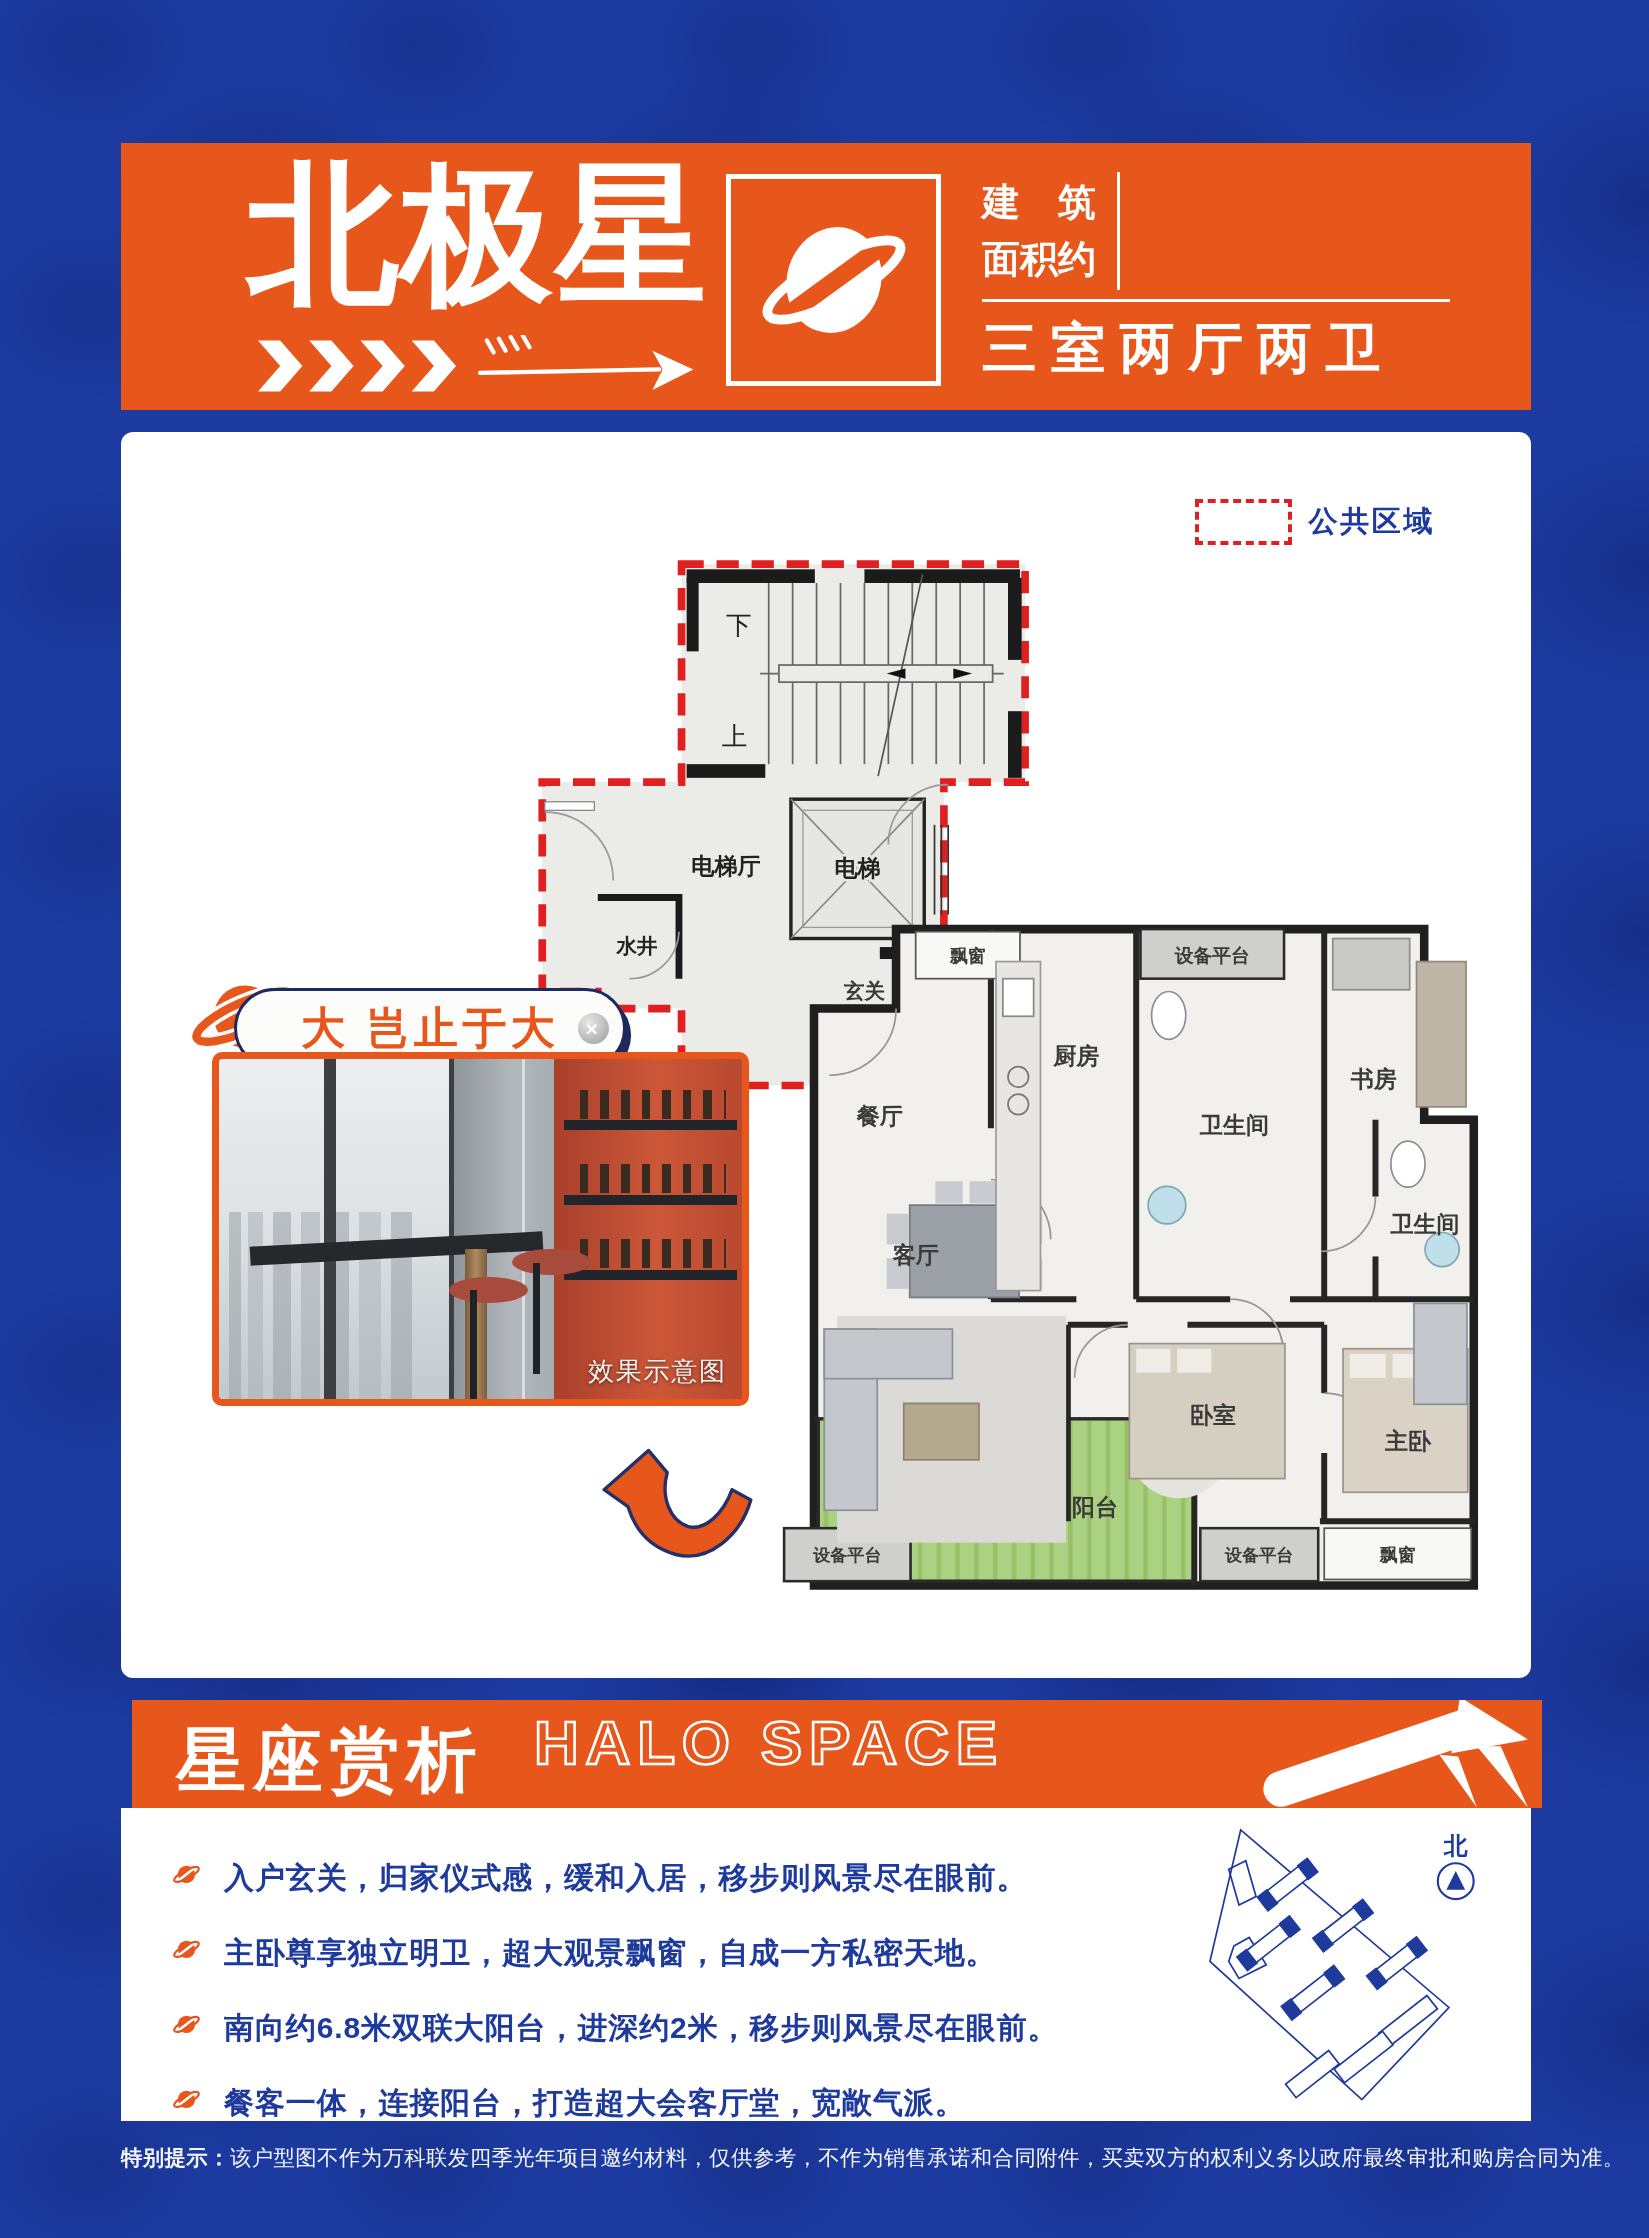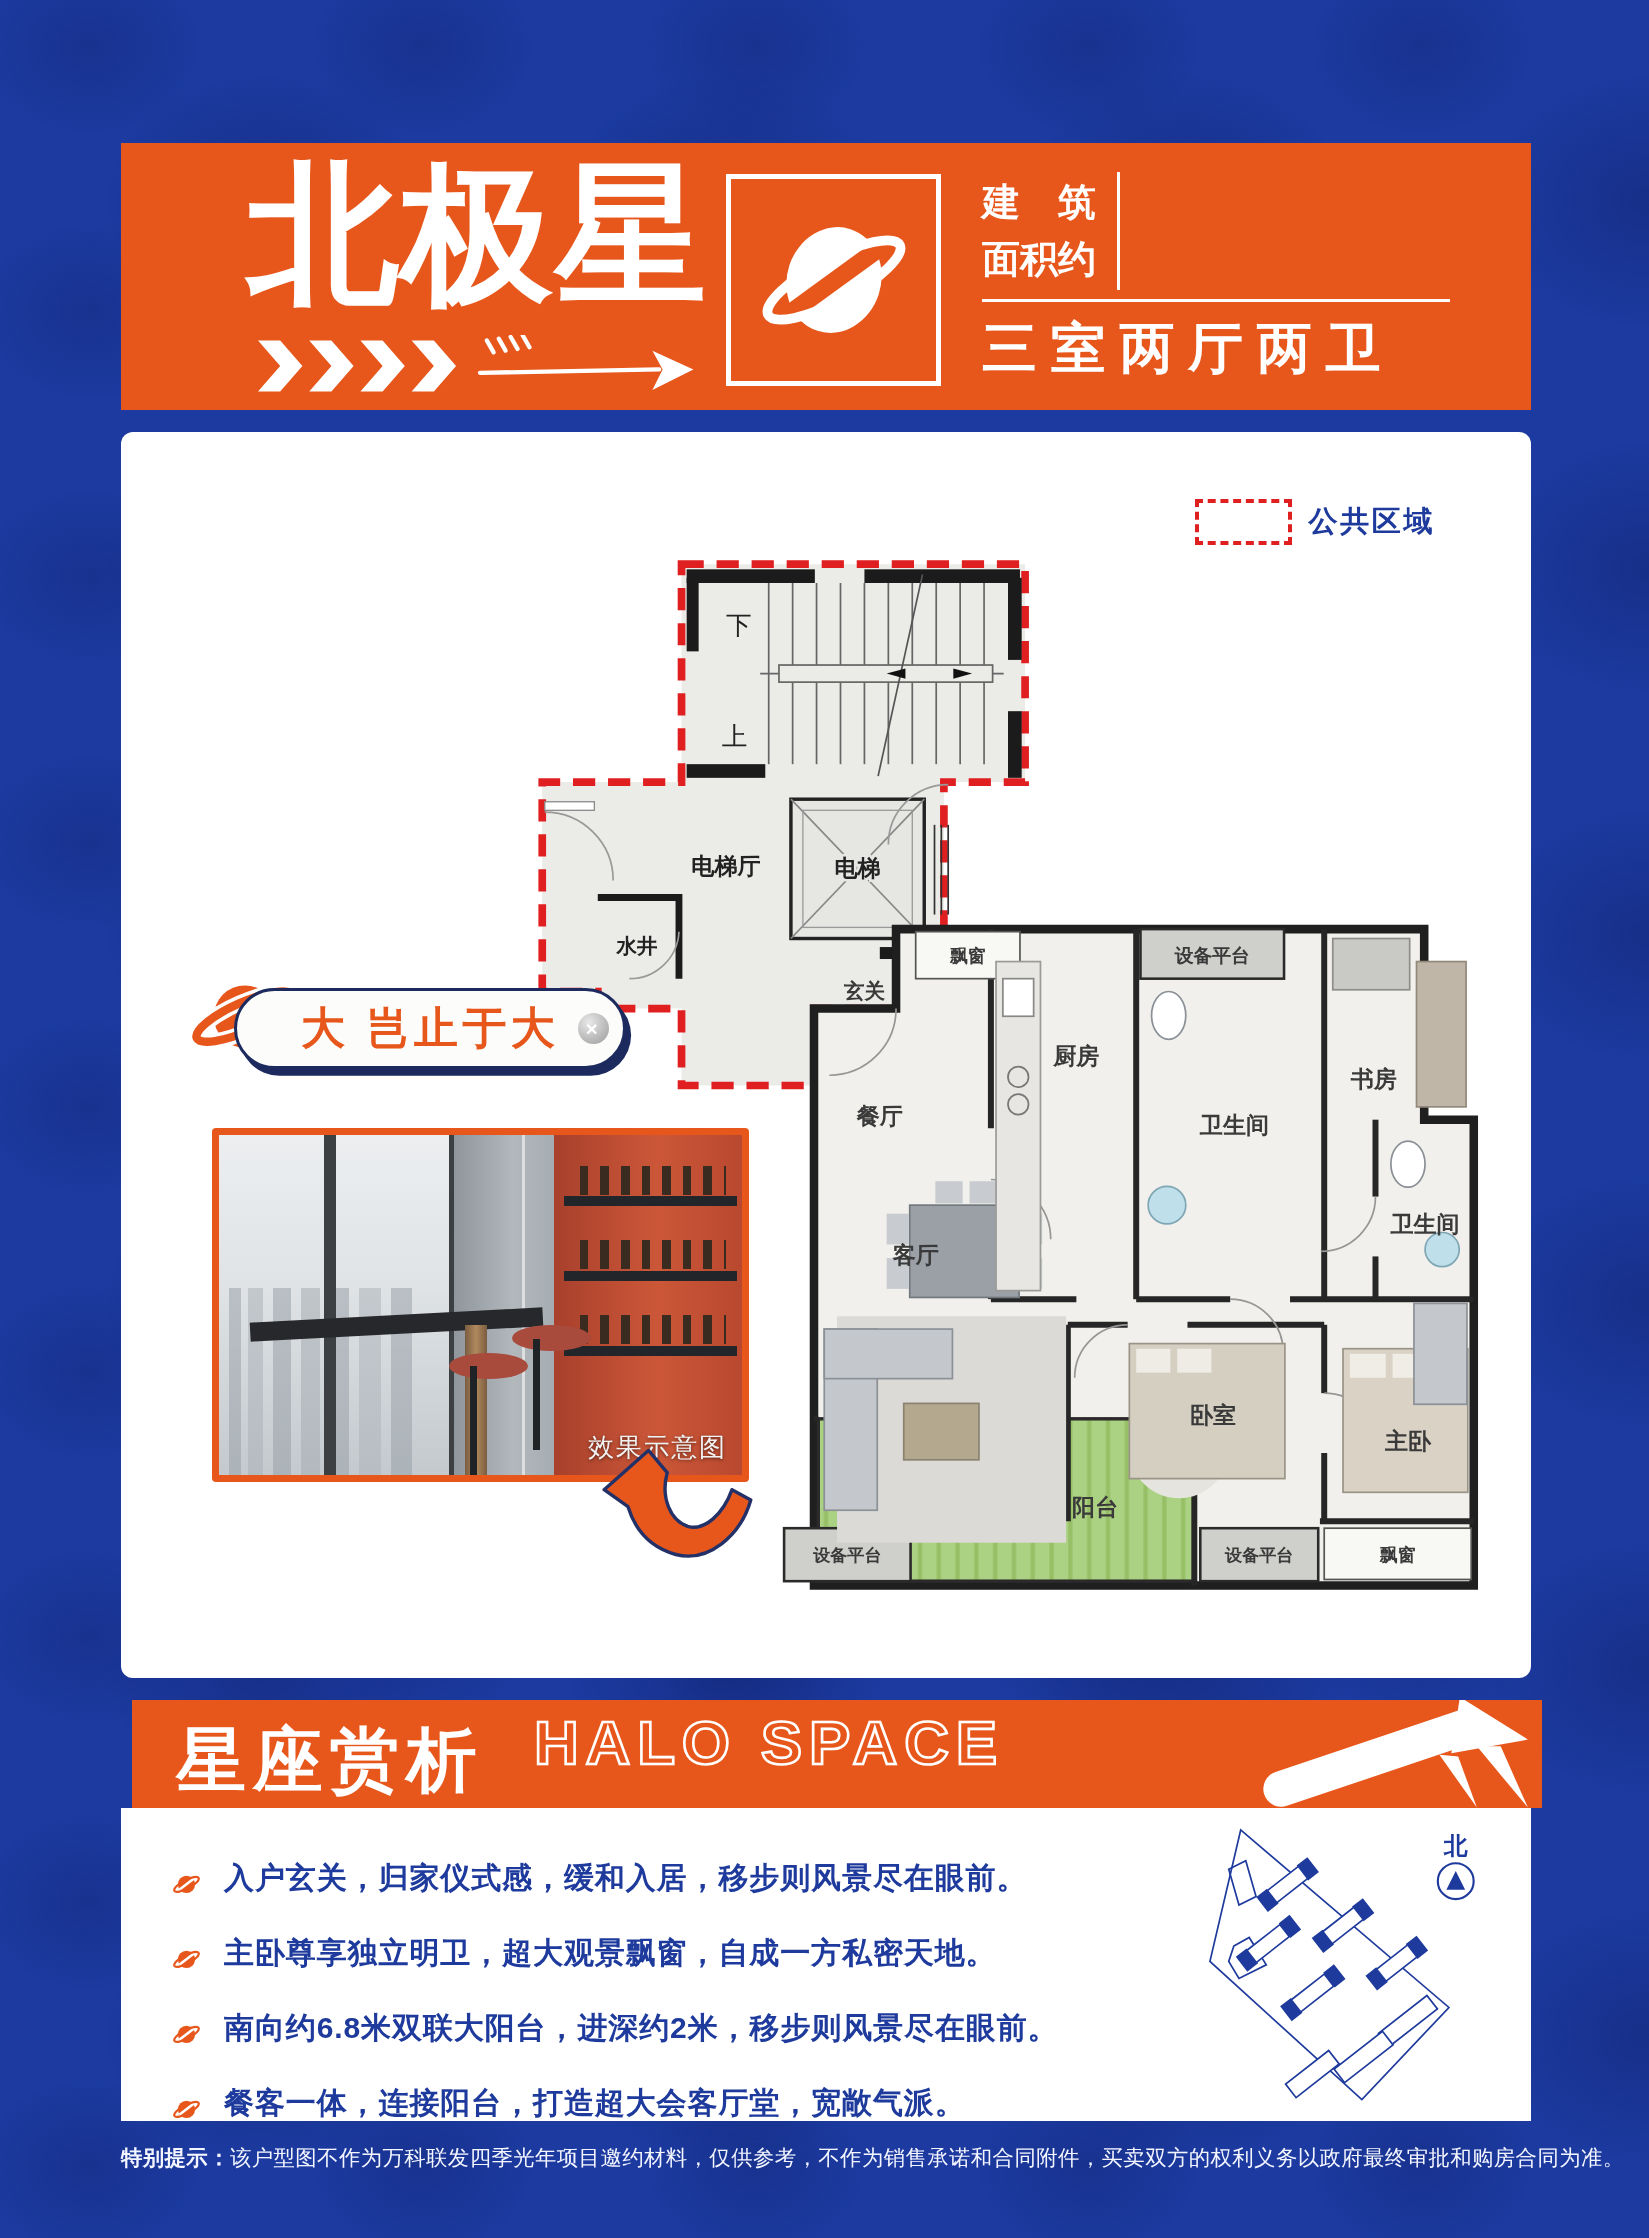--- a/index.html
+++ b/index.html
@@ -59,22 +59,22 @@
     display:flex;align-items:center;justify-content:center;
     font-size:44px;font-weight:900;color:#e7571c;letter-spacing:4.3px;
   }
   .badge-screw{
     position:absolute;right:13.7px;top:22px;width:31px;height:31px;border-radius:50%;
     background:radial-gradient(circle at 35% 30%,#e8e8e8,#9a9a9a);
     color:#fff;font-size:20.5px;font-weight:700;display:flex;align-items:center;justify-content:center;
   }
   
   .photo{
-    position:absolute;left:91px;top:696px;width:523px;height:340px;
-    border:7.7px solid #e7571c;border-radius:4px;overflow:hidden;background:#a21caf;
+    position:absolute;left:91px;top:620px;width:523px;height:340px;
+    border:7.7px solid #e7571c;border-radius:10px;overflow:hidden;background:#a21caf;
   }
   .ph-window{position:absolute;left:0;top:0;width:45%;height:100%;
     background:linear-gradient(180deg,#eceef0 0%,#dfe3e6 45%,#c3c9cd 100%);}
   .ph-city{position:absolute;left:2%;top:45%;width:40%;height:55%;opacity:.55;
     background:
       linear-gradient(90deg,#9aa2a8 0 12px,transparent 12px 19px,#aab1b6 19px 34px,transparent 34px 44px,#99a1a7 44px 62px,transparent 62px 72px,#a5acb1 72px 91px,transparent 91px 101px,#9aa2a8 101px 120px,transparent 120px 130px,#adb4b9 130px 152px,transparent 152px 162px,#9aa2a8 162px 183px,transparent 183px 100%);
   }
   .ph-mullion{position:absolute;top:0;width:12px;height:100%;background:#3c4043;}
   .ph-wall{position:absolute;left:45%;top:0;width:19%;height:100%;
     background:linear-gradient(90deg,#8f969c,#b2b8bc 60%,#a6adb2);}
@@ -102,21 +102,21 @@
     position:absolute;left:402px;top:6.8px;font-size:62px;font-weight:800;letter-spacing:6.8px;
     color:transparent;-webkit-text-stroke:2.6px #ffffff;
   }
   .strip-plane{position:absolute;right:12px;top:-3.4px;}
   
   .panel2{
     position:absolute;left:121px;top:1808px;width:1410px;height:313px;
     background:#fff;
   }
   .features{position:absolute;left:50px;top:50px;list-style:none;margin:0;padding:0;}
-  .features li{display:flex;align-items:flex-end;margin-bottom:34px;}
+  .features li{display:flex;align-items:flex-start;margin-bottom:34px;}
   .features .ftext{font-size:30px;font-weight:600;color:#1d3a9c;letter-spacing:0.9px;}
   .ficon{margin-right:22px;flex:0 0 auto;}
   .sitemap{position:absolute;right:22px;top:10.3px;}
   
   .disclaimer{
     position:absolute;left:121px;top:2143px;width:1435px;color:#f4f6ff;
     font-size:21.4px;letter-spacing:0.4px;white-space:nowrap;
   }
   .disclaimer b{font-weight:900;}
   svg text{font-family:"Liberation Sans","DejaVu Sans",sans-serif;}

